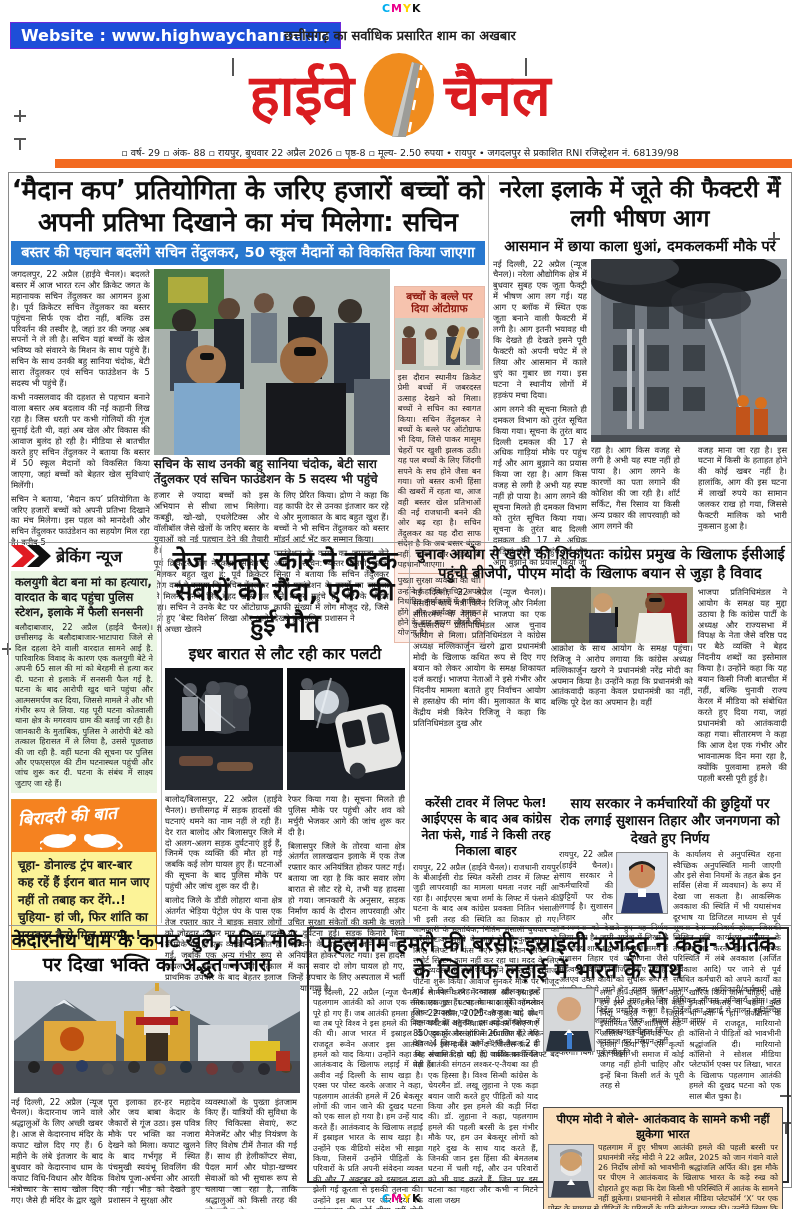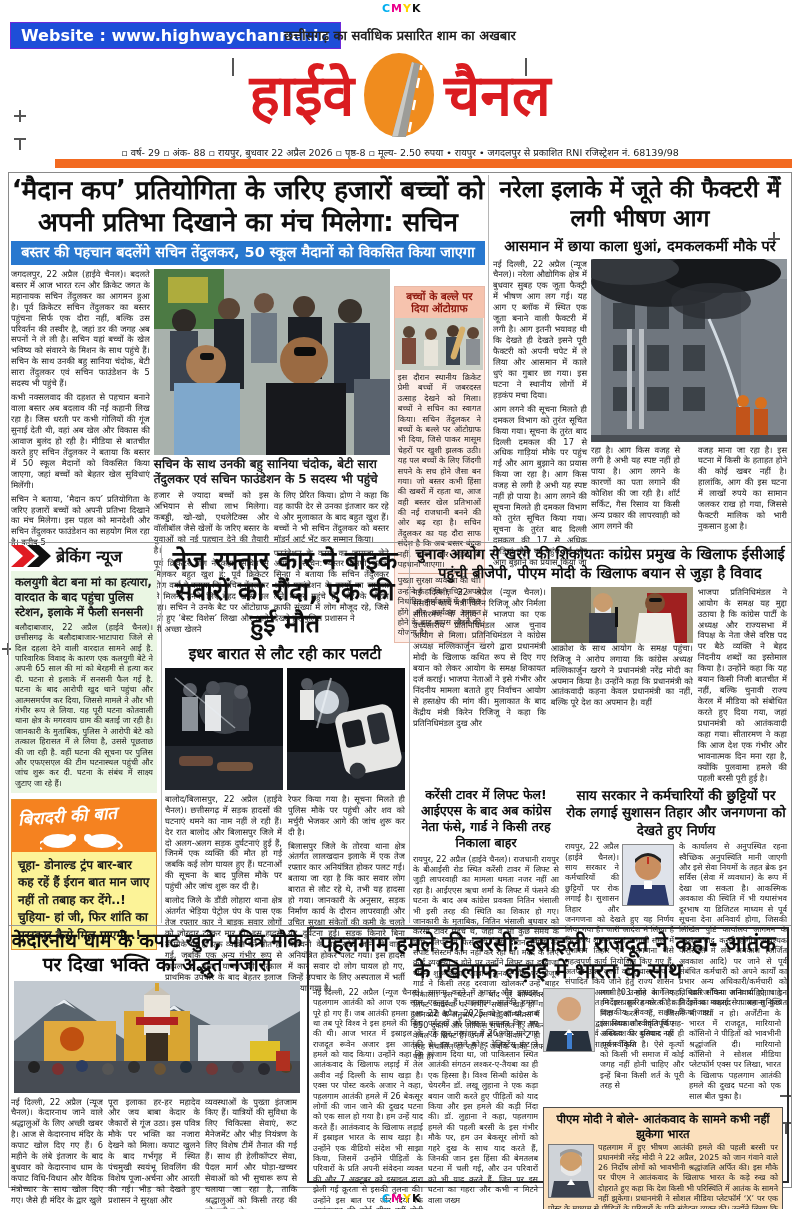--- a/index.html
+++ b/index.html
@@ -308,21 +308,21 @@
               <rect x="98" y="11" width="13" height="4" rx="2" fill="#111"></rect>
               <path d="M88 26 L120 26 L124 56 L84 56 Z" fill="#f0efe9"></path>
             </svg>
             <p class="bt" style="margin-top:0;">आक्रोश के साथ आयोग के समक्ष पहुंचा। रिजिजू ने आरोप लगाया कि कांग्रेस अध्यक्ष मल्लिकार्जुन खरगे ने प्रधानमंत्री नरेंद्र मोदी का अपमान किया है। उन्होंने कहा कि प्रधानमंत्री को आतंकवादी कहना केवल प्रधानमंत्री का नहीं, बल्कि पूरे देश का अपमान है। वहीं</p>
           </div>
           <div style="width:90px">
               <p class="bt">भाजपा प्रतिनिधिमंडल ने आयोग के समक्ष यह मुद्दा उठाया है कि कांग्रेस पार्टी के अध्यक्ष और राज्यसभा में विपक्ष के नेता जैसे वरिष्ठ पद पर बैठे व्यक्ति ने बेहद निंदनीय शब्दों का इस्तेमाल किया है। उन्होंने कहा कि यह बयान किसी निजी बातचीत में नहीं, बल्कि चुनावी राज्य केरल में मीडिया को संबोधित करते हुए दिया गया, जहां प्रधानमंत्री को आतंकवादी कहा गया। सीतारमण ने कहा कि आज देश एक गंभीर और भावनात्मक दिन मना रहा है, क्योंकि पुलवामा हमले की पहली बरसी पूरी हुई है।</p>
             </div>
         </div>
       </div>
-      <div class="flex" style="gap:6px;margin-top:0;">
+      <div class="flex" style="margin-top:8px;">
         <div style="width:146px">
           <div class="h1" style="font-size:12.5px;line-height:1.3;">करेंसी टावर में लिफ्ट फेल! आईएएस के बाद अब कांग्रेस नेता फंसे, गार्ड ने किसी तरह निकाला बाहर</div>
           <p class="bt2" style="margin-top:3px;">रायपुर, 22 अप्रैल (हाईवे चैनल)। राजधानी रायपुर के बीआईसी रोड स्थित करेंसी टावर में लिफ्ट से जुड़ी लापरवाही का मामला थमता नजर नहीं आ रहा है। आईएएस ऋचा शर्मा के लिफ्ट में फंसने की घटना के बाद अब कांग्रेस प्रवक्ता नितिन भंसाली भी इसी तरह की स्थिति का शिकार हो गए। जानकारी के मुताबिक, नितिन भंसाली बुधवार को करेंसी टावर पहुंचे थे, जहां वे भी कुछ समय के लिए, लिफ्ट में फंस गए। इस दौरान लिफ्ट का सपोर्ट सिस्टम काम नहीं कर रहा था। मदद के लिए कोई व्यवस्था न होने पर उन्होंने लिफ्ट का दरवाजा पीटना शुरू किया। आवाज सुनकर मौके पर मौजूद गार्ड ने किसी तरह दरवाजा खोलकर उन्हें बाहर निकाला। इस घटना के बाद पूरे कॉम्प्लेक्स की लिफ्ट व्यवस्था पर गंभीर सवाल खड़े हो गए हैं। जानकारी के अनुसार, इस बड़े कॉम्प्लेक्स में करीब 850 दुकानें और ऑफिस संचालित हैं, लेकिन वहां केवल 4 लिफ्ट हैं। उनमें से भी केवल 2 ही किसी तरह संचालित हो रही हैं, जबकि बाकी लिफ्ट बंद पड़ी हैं।</p>
         </div>
         <div style="width:222px">
           <div class="h1" style="font-size:13.5px;line-height:1.3;">साय सरकार ने कर्मचारियों की छुट्टियों पर रोक लगाई सुशासन तिहार और जनगणना को देखते हुए निर्णय</div>
           <div class="flex" style="gap:5px;margin-top:3px;">
             <div style="width:109px">
               <svg class="photo" style="float:right;margin:2px 0 2px 3px;border:1px solid #888;" width="50" height="60" viewBox="0 0 50 60">
                 <rect width="50" height="60" fill="#dfe3ea"></rect>

